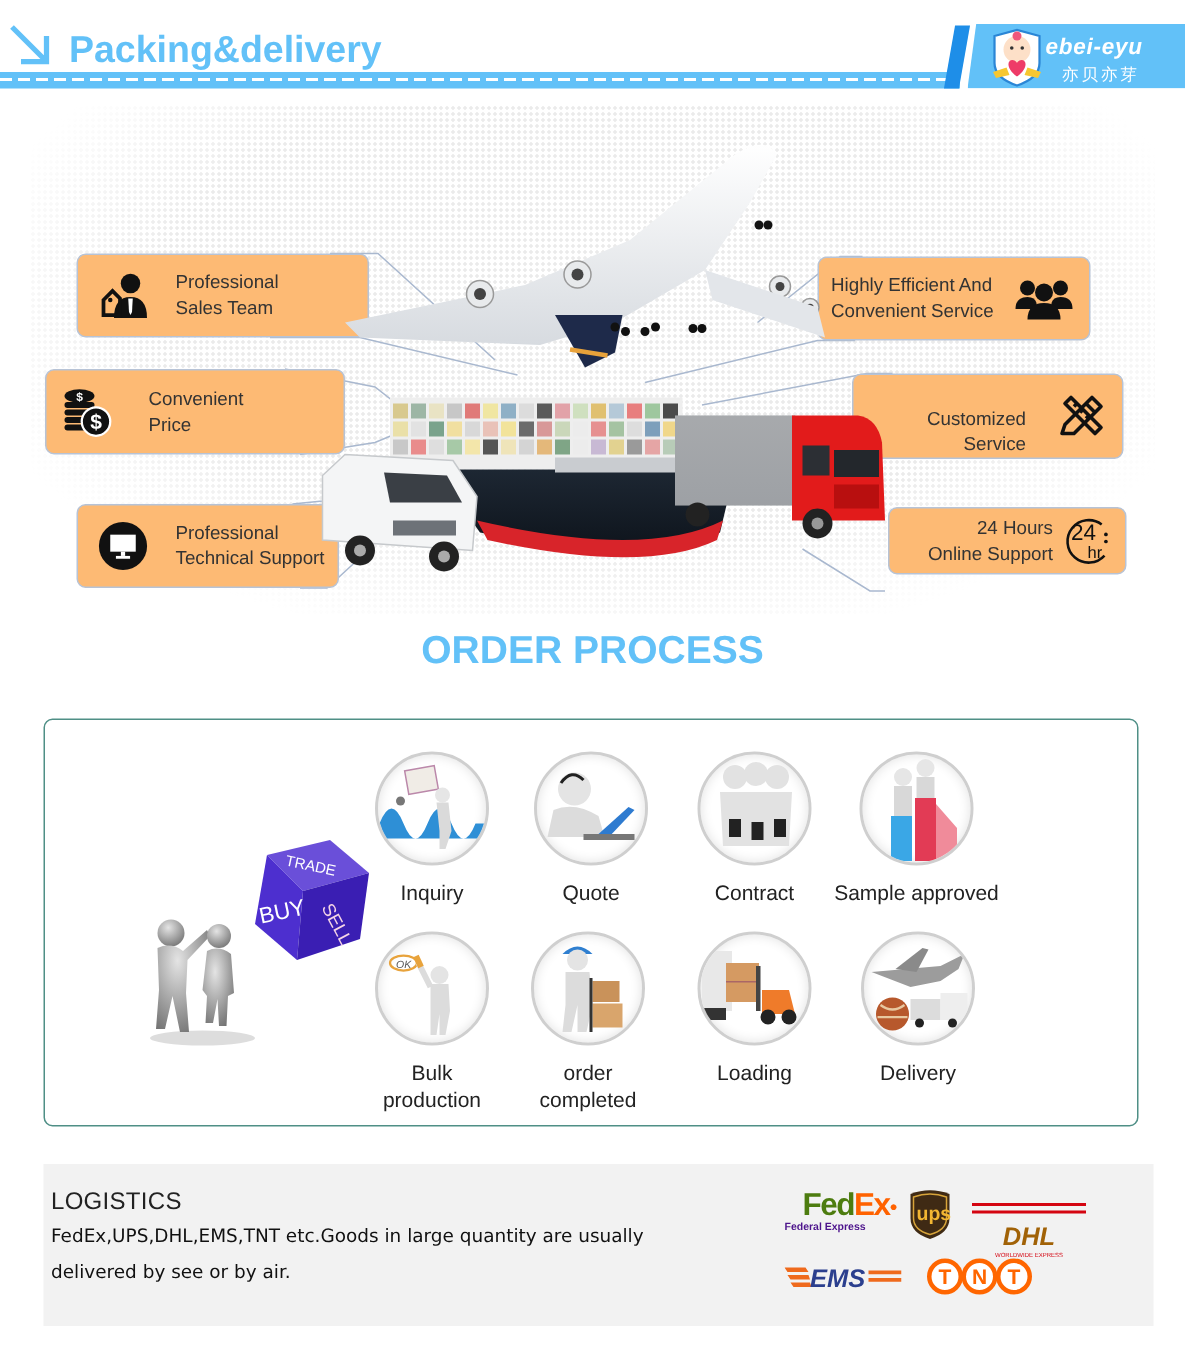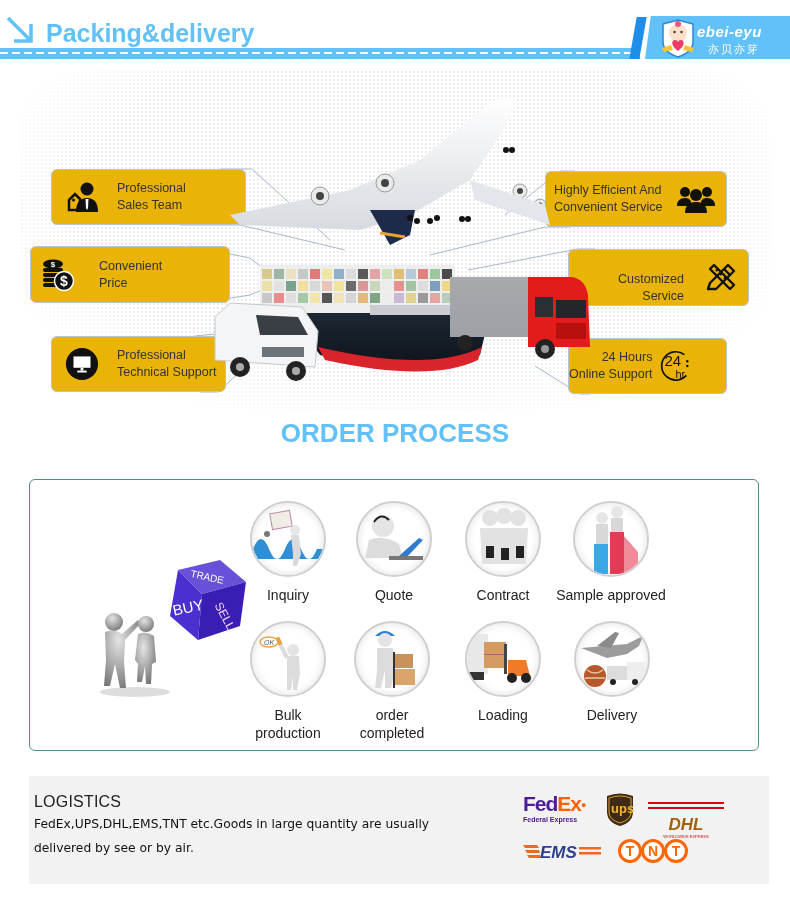--- a/index.html
+++ b/index.html
@@ -15,33 +15,33 @@
     .hdr-slash { left: 633px; top: 17px; width: 10px; height: 42px; background: #1e8ee8; transform: skewX(-10deg); }
     .hdr-brand { left: 645px; top: 16px; width: 145px; height: 43px; background: #62c1f8; clip-path: polygon(4% 0, 100% 0, 100% 100%, 0 100%); }
     .brand-badge { left: 659px; top: 18px; width: 38px; height: 40px; }
     .brand-name { left: 697px; top: 23px; font-size: 15px; font-weight: bold; color: #ffffff; font-style: italic; letter-spacing: 0.5px; }
     .brand-cn { left: 708px; top: 42px; font-size: 11px; color: #ffffff; letter-spacing: 2px; }
 
     
     .map-bg { left: 20px; top: 70px; width: 750px; height: 340px;
       background-image: radial-gradient(#e9e9e9 1px, transparent 1.3px); background-size: 4px 4px; opacity: 0.9;
       -webkit-mask-image: radial-gradient(ellipse at 50% 40%, #000 55%, transparent 80%); mask-image: radial-gradient(ellipse at 50% 40%, #000 55%, transparent 80%); }
-    .feat { background: #eab308; border: 1px solid #b7c3d6; border-radius: 6px; display: flex; align-items: center; }
+    .feat { background: #fdba74; border: 1px solid #b7c3d6; border-radius: 6px; display: flex; align-items: center; }
     .feat .txt { font-size: 12.5px; color: #333; line-height: 17px; }
     .feat .ico { width: 34px; height: 34px; display: flex; align-items: center; justify-content: center; }
     .f1 { left: 51px; top: 169px; width: 195px; height: 56px; padding-left: 15px; }
     .f1 .txt { margin-left: 16px; }
     .f2 { left: 30px; top: 246px; width: 200px; height: 57px; padding-left: 10px; }
     .f2 .txt { margin-left: 24px; }
     .f3 { left: 51px; top: 336px; width: 175px; height: 56px; padding-left: 13px; }
     .f3 .txt { margin-left: 18px; }
     .f4 { left: 545px; top: 171px; width: 182px; height: 56px; padding-left: 8px; justify-content: space-between; padding-right: 10px; }
     .f5 { left: 568px; top: 249px; width: 181px; height: 57px; padding-right: 10px; justify-content: flex-end; }
     .f5 .txt { text-align: right; margin-right: 20px; margin-top: 20px; }
-    .f6 { left: 568px; top: 338px; width: 159px; height: 56px; padding-right: 8px; justify-content: flex-start; }
+    .f6 { left: 592px; top: 338px; width: 159px; height: 45px; padding-right: 8px; justify-content: flex-end; }
     .f6 .txt { text-align: right; margin-right: 6px; }
 
     .scene { left: 200px; top: 85px; width: 390px; height: 305px; }
 
     
     .op-title { left: 0; width: 790px; top: 418px; text-align: center; font-size: 26px; font-weight: bold; color: #62c1f8; }
     .op-box { left: 29px; top: 479px; width: 730px; height: 272px; border: 1px solid #4f8f86; border-radius: 6px; background: #fff; }
     .step { position: absolute; width: 120px; text-align: center; }
     .step .circ { width: 76px; height: 76px; border-radius: 50%; border: 2px solid #cfcfcf; margin: 0 auto; background: #fff; overflow: hidden; display: flex; align-items: center; justify-content: center; box-shadow: inset 0 0 8px rgba(0,0,0,0.12); }
     .step .lbl { font-size: 14px; color: #222; margin-top: 9px; line-height: 18px; }
@@ -459,21 +459,21 @@
 
 <div class="abs log-box"></div>
 <div class="abs log-title">LOGISTICS</div>
 <div class="abs log-text">
   <div>FedEx,UPS,DHL,EMS,TNT etc.Goods in large quantity are usually</div>
   <div>delivered by see or by air.</div>
 </div>
 
 <div class="carrier" style="left:523px;top:794px;">
   <div style="font-size:21px;font-weight:bold;letter-spacing:-1px;line-height:20px;">
-    <span style="color:#4c1d95;">Fed</span><span style="color:#ff6200;">Ex</span><span style="color:#ff6200;font-size:9px;vertical-align:middle;">●</span>
+    <span style="color:#4d7c0f;margin-left:12px;">Fed</span><span style="color:#ff6200;">Ex</span><span style="color:#ff6200;font-size:9px;vertical-align:middle;">●</span>
   </div>
   <div style="font-size:7px;color:#4d148c;font-weight:bold;margin-top:1px;">Federal Express</div>
 </div>
 <div class="carrier" style="left:606px;top:792px;">
   <svg width="28" height="34" viewBox="0 0 28 34">
       <path d="M1 4 Q14 -1 27 4 L27 20 Q27 30 14 34 Q1 30 1 20 Z" fill="#3f2a14"></path>
       <path d="M3 6 Q14 2 25 6 L25 20 Q25 28 14 31 Q3 28 3 20 Z" fill="none" stroke="#d7a43a" stroke-width="1"></path>
     </svg>
   <span style="position:absolute;left:5px;top:9px;font-size:13px;font-weight:bold;color:#f2b632;">ups</span>
 </div>

